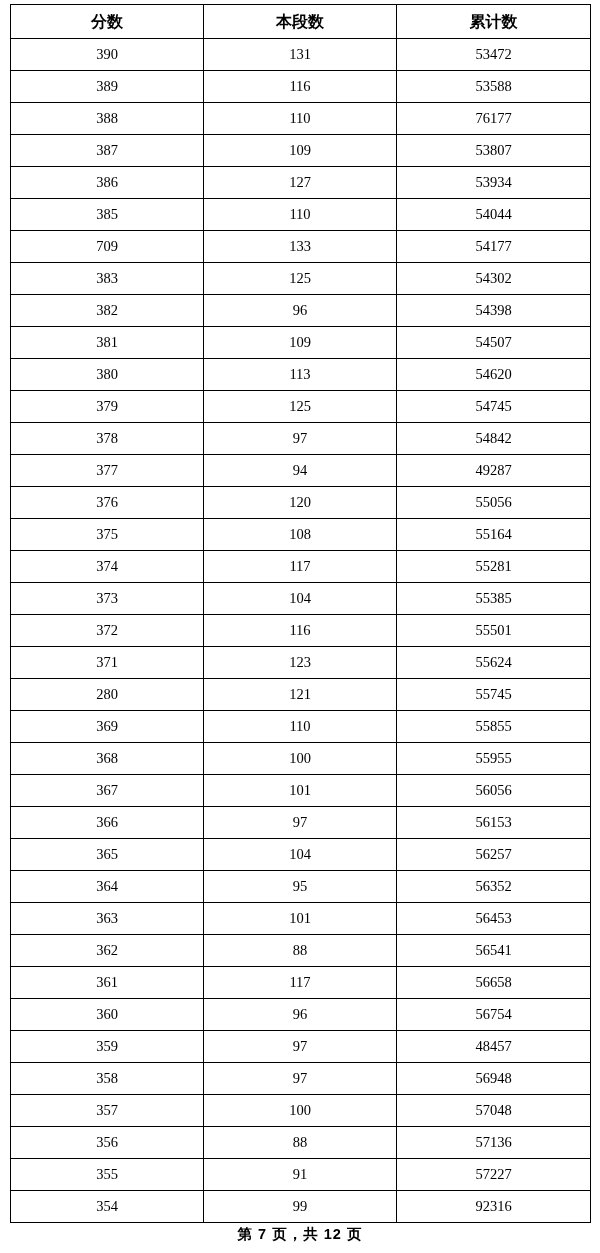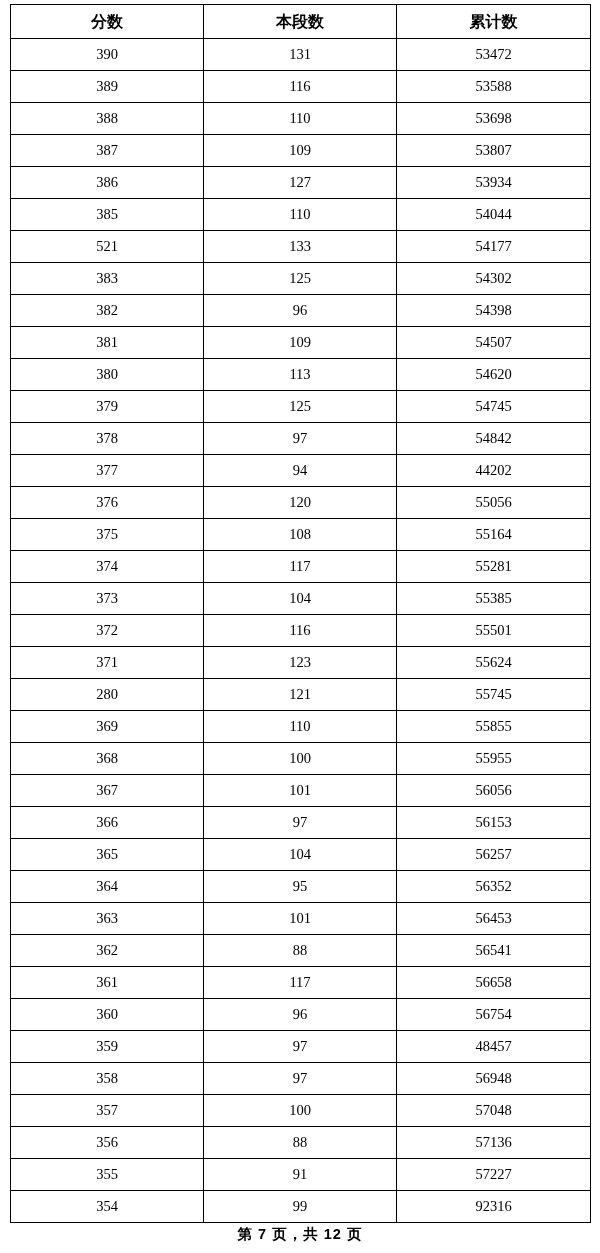--- a/index.html
+++ b/index.html
@@ -82,39 +82,39 @@
           <td>53472</td>
         </tr>
         <tr>
           <td>389</td>
           <td>116</td>
           <td>53588</td>
         </tr>
         <tr>
           <td>388</td>
           <td>110</td>
-          <td>53698</td>
+          <td>76177</td>
         </tr>
         <tr>
           <td>387</td>
           <td>109</td>
           <td>53807</td>
         </tr>
         <tr>
           <td>386</td>
           <td>127</td>
           <td>53934</td>
         </tr>
         <tr>
           <td>385</td>
           <td>110</td>
           <td>54044</td>
         </tr>
         <tr>
-          <td>521</td>
+          <td>709</td>
           <td>133</td>
           <td>54177</td>
         </tr>
         <tr>
           <td>383</td>
           <td>125</td>
           <td>54302</td>
         </tr>
         <tr>
           <td>382</td>
@@ -137,21 +137,21 @@
           <td>54745</td>
         </tr>
         <tr>
           <td>378</td>
           <td>97</td>
           <td>54842</td>
         </tr>
         <tr>
           <td>377</td>
           <td>94</td>
-          <td>44202</td>
+          <td>49287</td>
         </tr>
         <tr>
           <td>376</td>
           <td>120</td>
           <td>55056</td>
         </tr>
         <tr>
           <td>375</td>
           <td>108</td>
           <td>55164</td>

